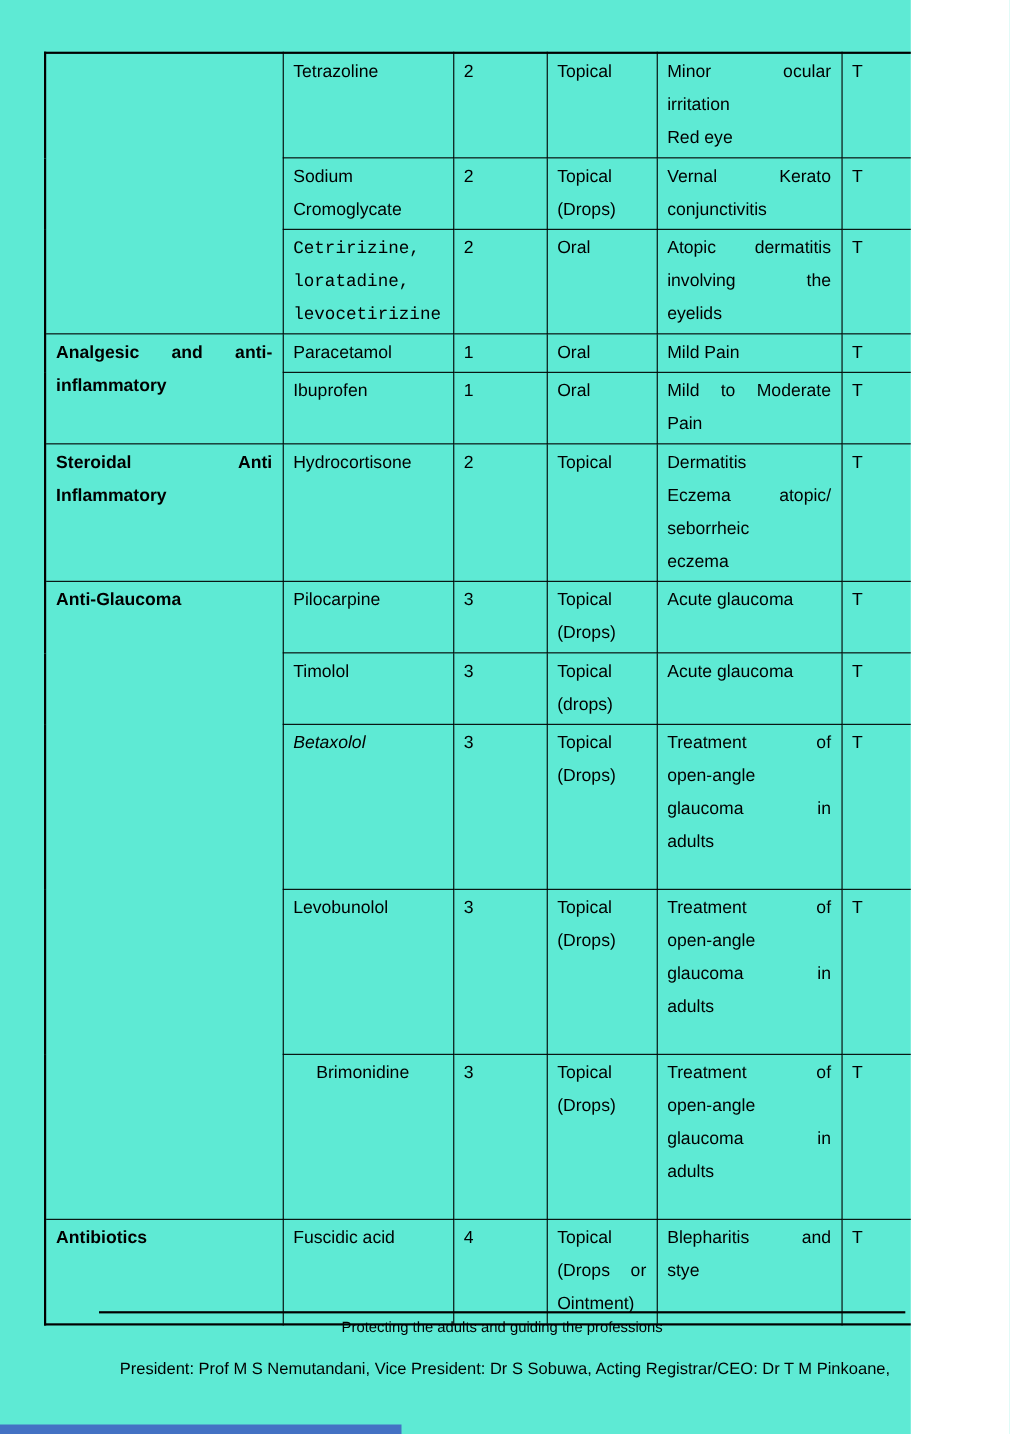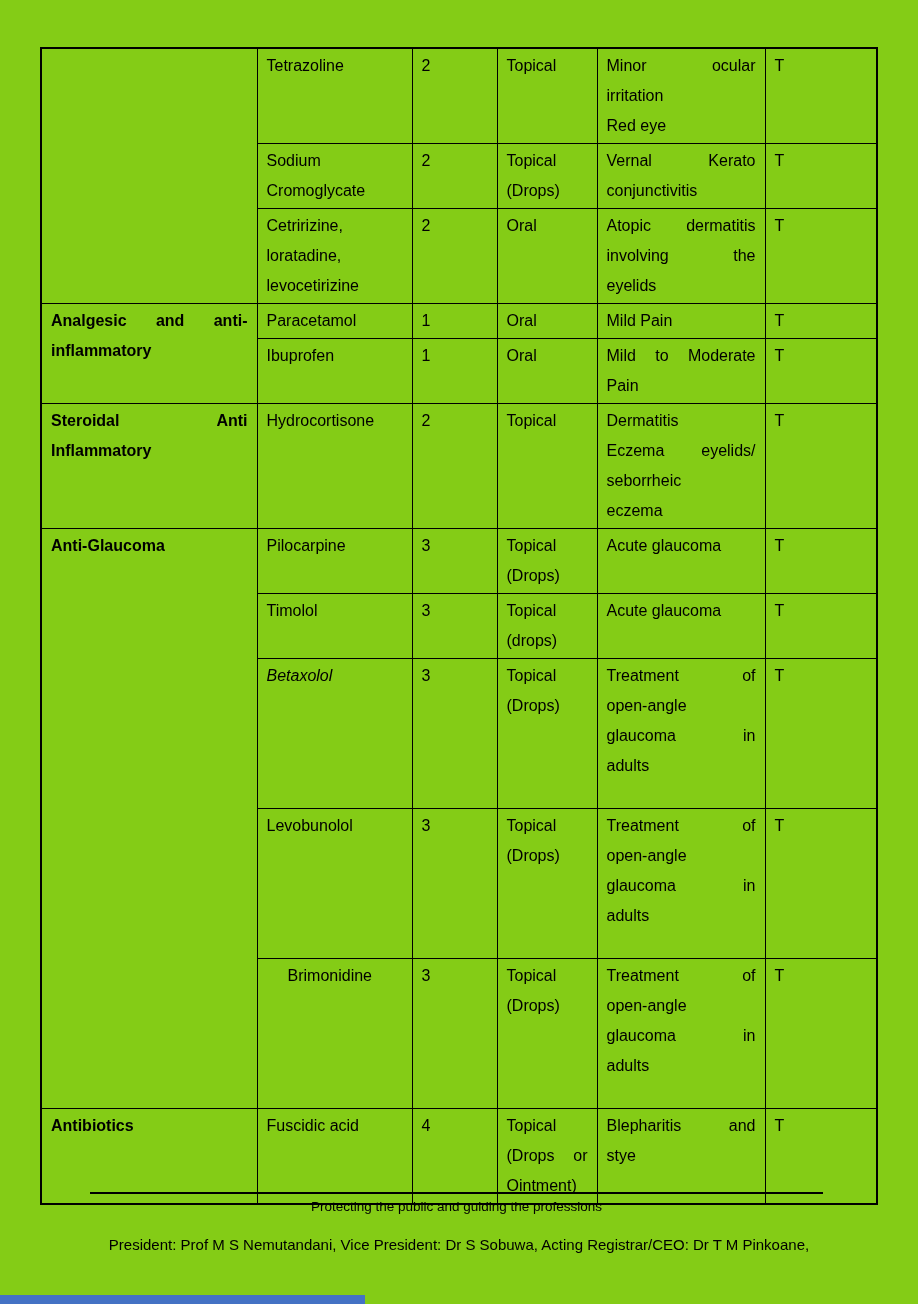--- a/index.html
+++ b/index.html
@@ -1,20 +1,20 @@
 <!DOCTYPE html>
 <html><head>
 <meta charset="utf-8">
 <style>
   html,body{margin:0;padding:0;}
   body{
     width:918px;height:1304px;background:#ffffff;
     font-family:"Liberation Sans","DejaVu Sans",sans-serif;color:#000000;
   }
-  .page{position:relative;width:918px;height:1304px;overflow:hidden;background:#84cc16;}
+  .page{position:relative;width:828px;height:1304px;overflow:hidden;background:#5eead4;}
 
   table.med{
     position:absolute;left:40px;top:47px;width:836px;
     border-collapse:collapse;table-layout:fixed;
     border:2px solid #000000;
   }
   table.med td{
     border:1px solid #000000;
     vertical-align:top;
     box-sizing:border-box;
@@ -92,21 +92,21 @@
           </td>
           <td>
             <div class="ln">Vernal Kerato</div>
             <div class="ln">conjunctivitis</div>
           </td>
           <td>
             <div class="ln">T</div>
           </td>
         </tr>
         <tr>
-          <td style="height: 90px;">
+          <td style="height: 90px; font-family: Liberation Mono, monospace;">
             <div class="ln">Cetririzine,</div>
             <div class="ln">loratadine,</div>
             <div class="ln">levocetirizine</div>
           </td>
           <td>
             <div class="ln">2</div>
           </td>
           <td>
             <div class="ln">Oral</div>
           </td>
@@ -167,21 +167,21 @@
             <div class="ln">Hydrocortisone</div>
           </td>
           <td>
             <div class="ln">2</div>
           </td>
           <td>
             <div class="ln">Topical</div>
           </td>
           <td>
             <div class="ln">Dermatitis</div>
-            <div class="ln">Eczema eyelids/</div>
+            <div class="ln">Eczema atopic/</div>
             <div class="ln">seborrheic</div>
             <div class="ln">eczema</div>
           </td>
           <td>
             <div class="ln">T</div>
           </td>
         </tr>
         <tr>
           <td class="cat" rowspan="5">
             <div class="ln">Anti-Glaucoma</div>
@@ -305,21 +305,21 @@
           </td>
           <td>
             <div class="ln">T</div>
           </td>
         </tr>
       </tbody>
   </table>
 
   <div class="rule"></div>
 
-  <div class="tagline">Protecting the public and guiding the professions</div>
+  <div class="tagline">Protecting the adults and guiding the professions</div>
 
   <div class="officials">
     <div>President: Prof M S Nemutandani, Vice President: Dr S Sobuwa, Acting Registrar/CEO: Dr T M Pinkoane,</div>
   </div>
 
   <div class="accent" style="background: rgb(68, 114, 196);"></div>
 
 </div>
 
 </body></html>

